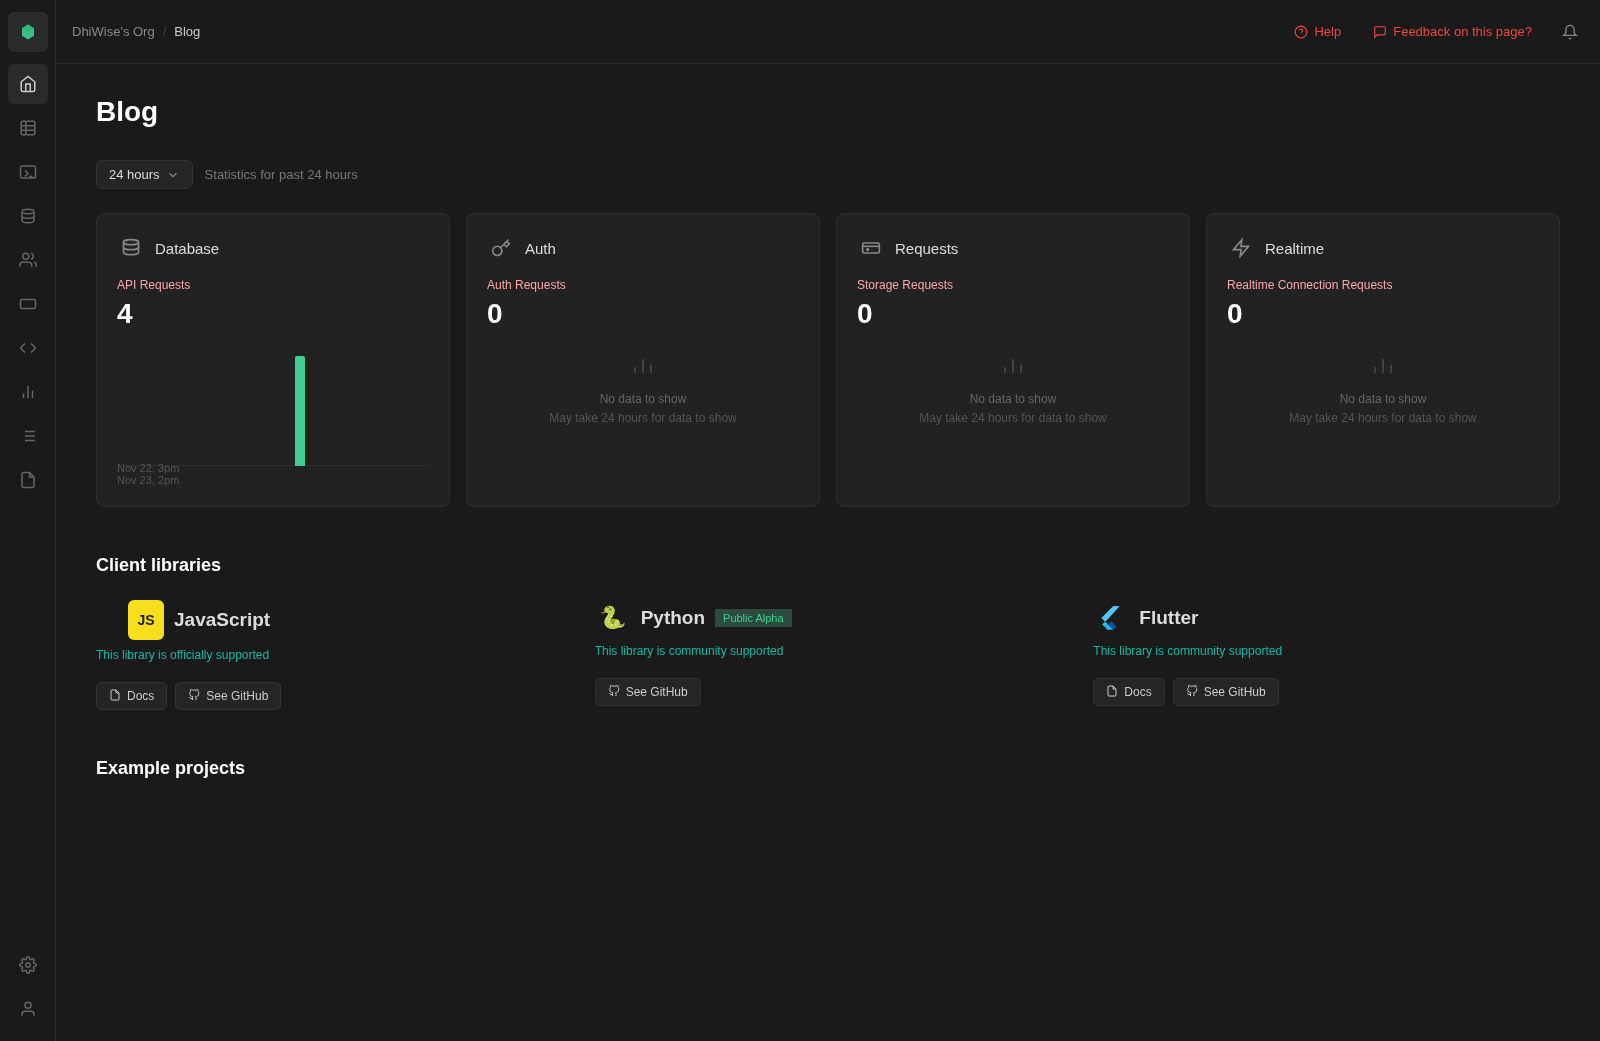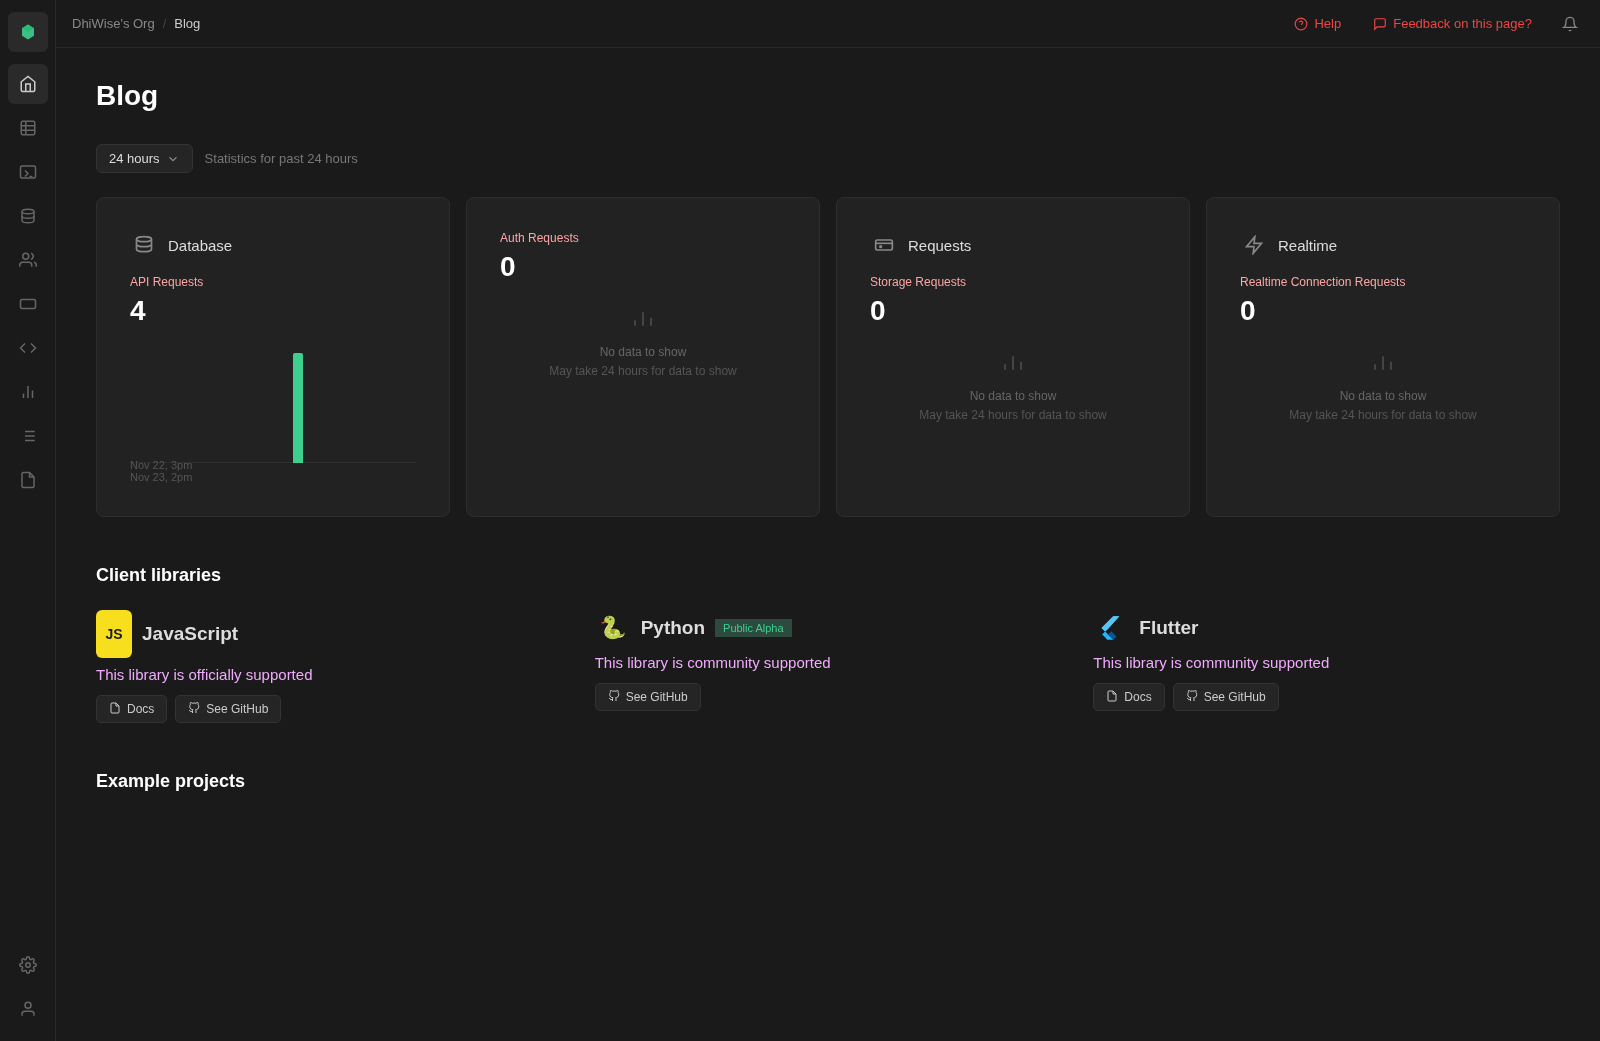--- a/index.html
+++ b/index.html
@@ -54,21 +54,21 @@
     
     .main-wrapper {
       flex: 1;
       display: flex;
       flex-direction: column;
       overflow: hidden;
     }
 
     
     .topnav {
-      height: 48px;
+      height: 64px;
       background: #1a1a1a;
       border-bottom: 1px solid #2a2a2a;
       display: flex;
       align-items: center;
       padding: 0 16px;
       gap: 8px;
     }
     .topnav-breadcrumb {
       display: flex;
       align-items: center;
@@ -149,21 +149,21 @@
     .stats-grid {
       display: grid;
       grid-template-columns: repeat(4, 1fr);
       gap: 16px;
       margin-bottom: 48px;
     }
     .stat-card {
       background: #222;
       border: 1px solid #2e2e2e;
       border-radius: 8px;
-      padding: 33px;
+      padding: 20px;
       min-height: 280px;
     }
     .stat-card-header {
       display: flex;
       align-items: center;
       gap: 10px;
       margin-bottom: 16px;
     }
     .stat-card-icon {
       width: 28px;
@@ -226,46 +226,47 @@
       flex-direction: column;
       gap: 8px;
     }
     .library-header {
       display: flex;
       align-items: center;
       gap: 10px;
     }
     .library-icon {
       width: 36px;
-      height: 48px;
+      height: 40px;
       border-radius: 6px;
       display: flex;
       align-items: center;
       justify-content: center;
       font-weight: 700;
       font-size: 14px;
+      margin-left: 32px;
     }
     .lib-js { background: #f7df1e; color: #1a1a1a; }
     .library-name {
       font-size: 19px;
       font-weight: 600;
       color: #ddd;
     }
     .badge-alpha {
       background: #2d4a3e;
       color: #3ecf8e;
       font-size: 11px;
       padding: 3px 8px;
       border-radius: 0;
       font-weight: 500;
     }
     .library-desc {
-      font-size: 15px;
-      color: #f0abfc;
-      margin-bottom: 4px;
+      font-size: 12px;
+      color: #14b8a6;
+      margin-bottom: 12px;
     }
     .library-buttons {
       display: flex;
       gap: 8px;
     }
     .lib-btn {
       display: flex;
       gap: 6px;
       background: #252525;
       border: 1px solid #333;
@@ -454,20 +455,28 @@
           <div style="position:absolute;bottom:20px;left:57%;width:10px;height:110px;background:#3ecf8e;border-radius:2px 2px 0 0;"></div>
 
           <div style="position:absolute;bottom:0;left:0;right:0;display:flex;justify-content:space-between;flex-direction:column;">
             <span style="font-size:11px;color:#555;">Nov 22, 3pm</span>
             <span style="font-size:11px;color:#555;">Nov 23, 2pm</span>
           </div>
         </div>
       </div>
 
       <div class="stat-card">
+        <div class="stat-card-header">
+          <div class="stat-card-icon">
+            <svg width="20" height="20" viewBox="0 0 24 24" fill="none" stroke="currentColor" stroke-width="2">
+              <path d="M21 2l-2 2m-7.61 7.61a5.5 5.5 0 11-7.778 7.778 5.5 5.5 0 017.777-7.777zm0 0L15.5 7.5m0 0l3 3L22 7l-3-3m-3.5 3.5L19 4"></path>
+            </svg>
+          </div>
+          <span class="stat-card-title">Auth</span>
+        </div>
         <div class="stat-label">Auth Requests</div>
         <div class="stat-value">0</div>
         <div class="chart-area">
           <div class="no-data-icon">
             <svg width="32" height="32" viewBox="0 0 24 24" fill="none" stroke="#444" stroke-width="1.5">
               <line x1="18" y1="20" x2="18" y2="14"></line>
               <line x1="12" y1="20" x2="12" y2="10"></line>
               <line x1="6" y1="20" x2="6" y2="16"></line>
             </svg>
           </div>

